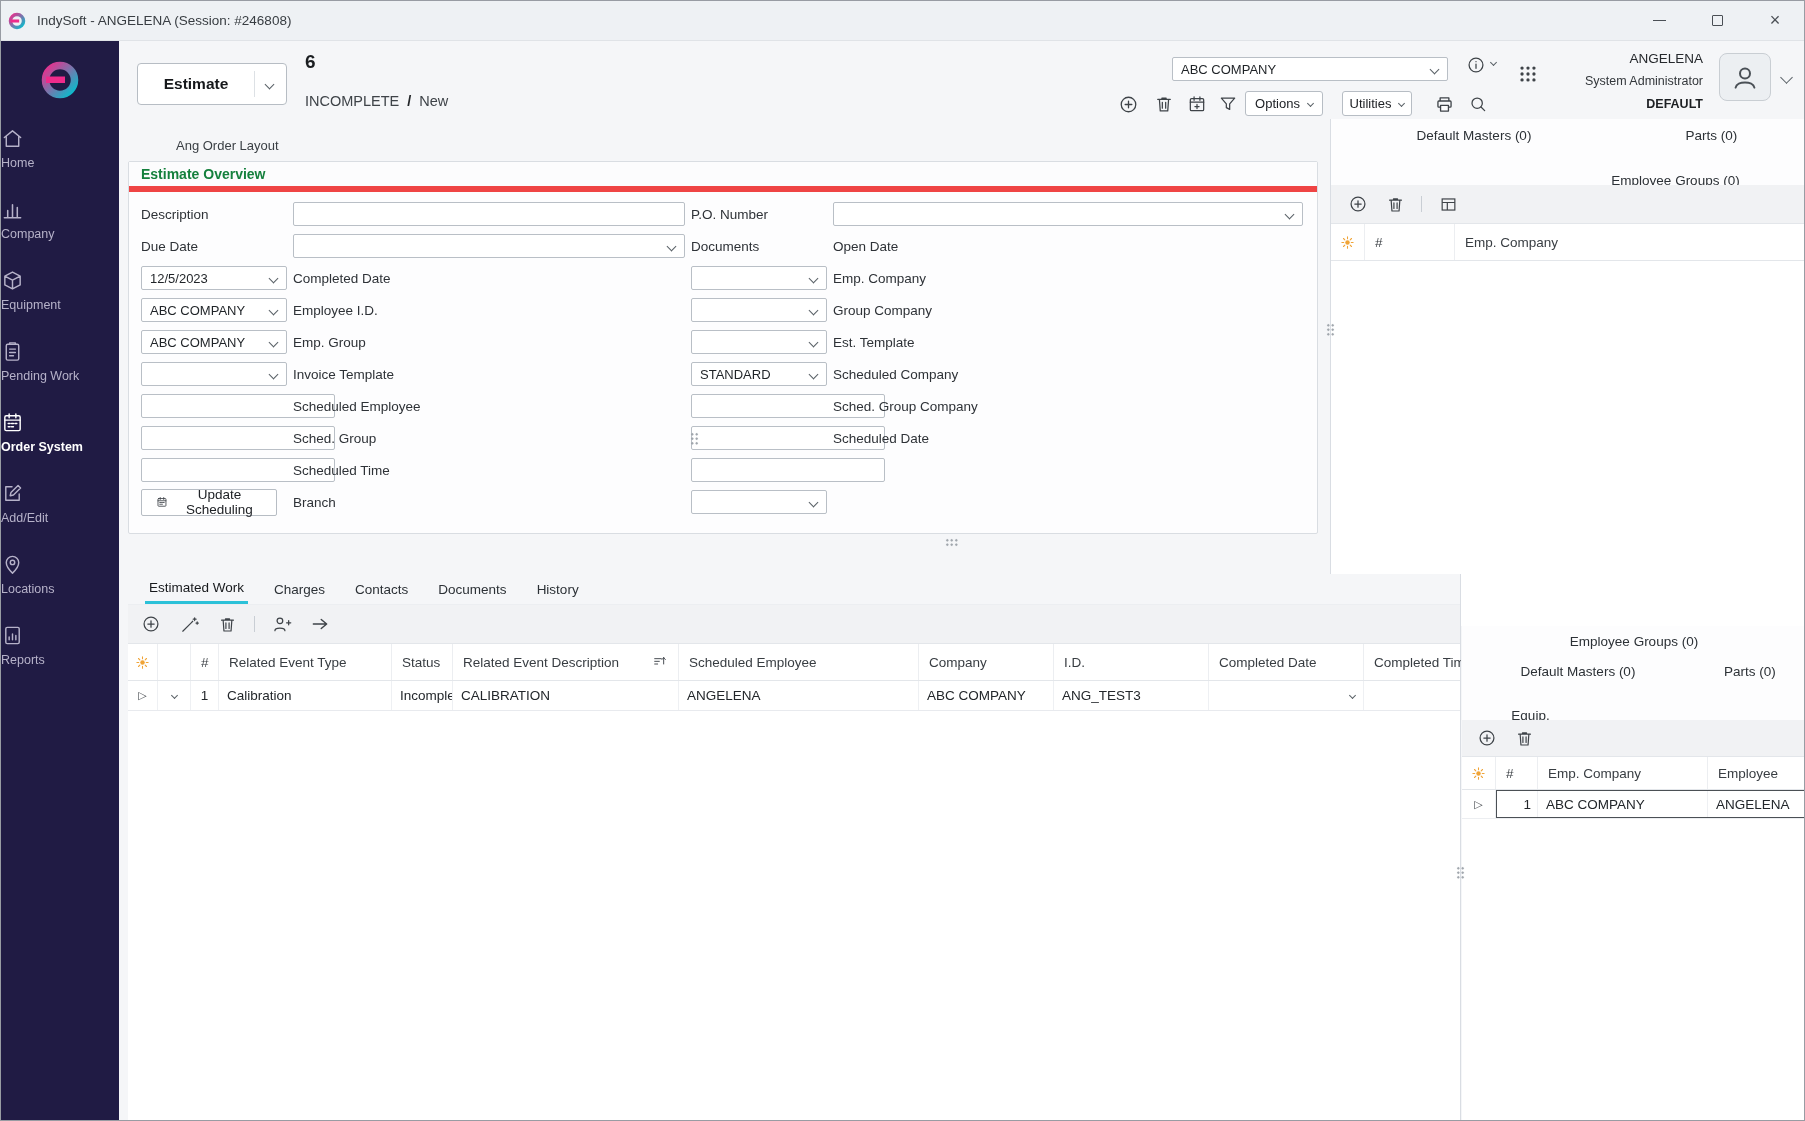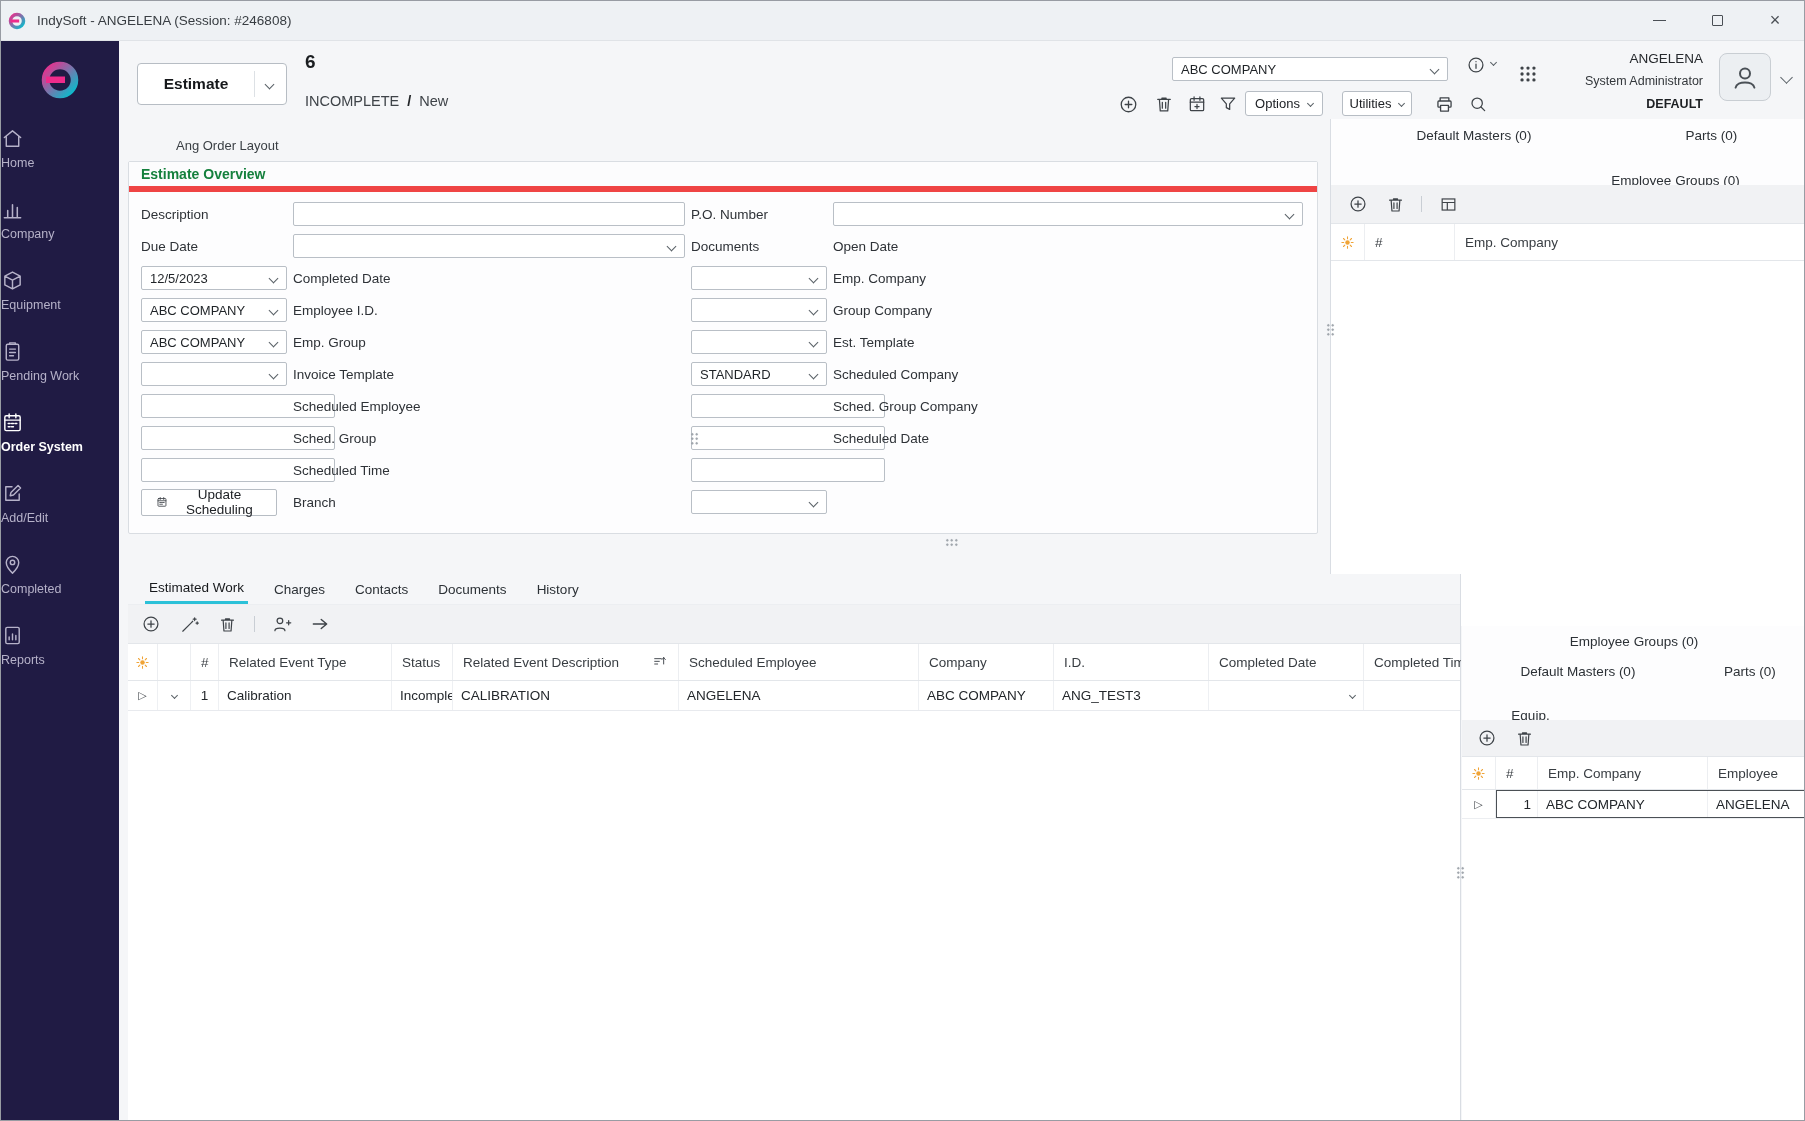--- a/index.html
+++ b/index.html
@@ -178,21 +178,21 @@
           <path d="M11.5 5H5v14h14v-6.5"></path>
           <path d="M17.8 3.6l2.6 2.6L13 13.5l-3.4.8.8-3.4 7.4-7.3z"></path>
         </svg>
       <span>Add/Edit</span>
     </div>
     <div class="s-item">
       <svg width="23" height="23" viewBox="0 0 24 24" fill="none" stroke="currentColor" stroke-width="1.5" stroke-linejoin="round">
           <path d="M12 21s-6.5-6-6.5-11a6.5 6.5 0 0 1 13 0c0 5-6.5 11-6.5 11z"></path>
           <circle cx="12" cy="9.8" r="2.3"></circle>
         </svg>
-      <span>Completed</span>
+      <span>Locations</span>
     </div>
     <div class="s-item">
       <svg width="23" height="23" viewBox="0 0 24 24" fill="none" stroke="currentColor" stroke-width="1.5" stroke-linecap="round">
           <rect x="5" y="3.5" width="14" height="17" rx="1.5"></rect>
           <path d="M8.5 16.5v-3M12 16.5v-6M15.5 16.5V12"></path>
         </svg>
       <span>Reports</span>
     </div>
   </div>
 

